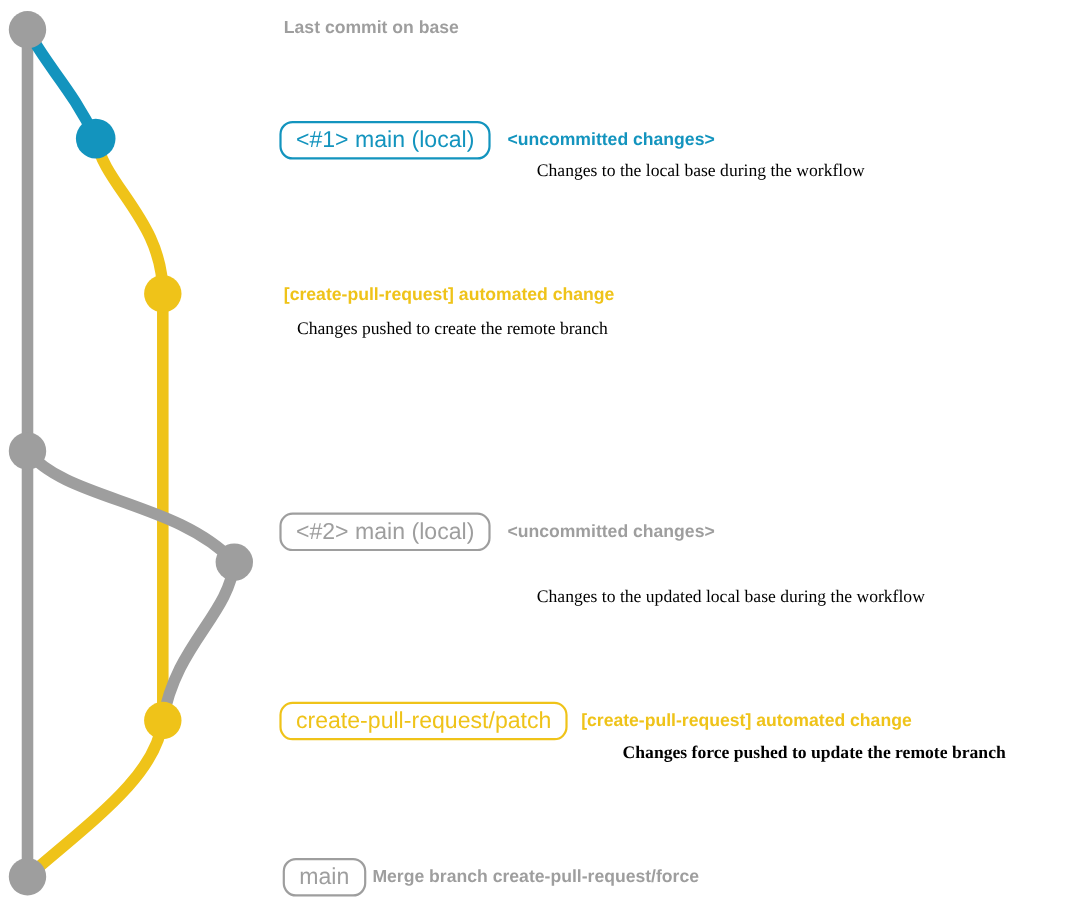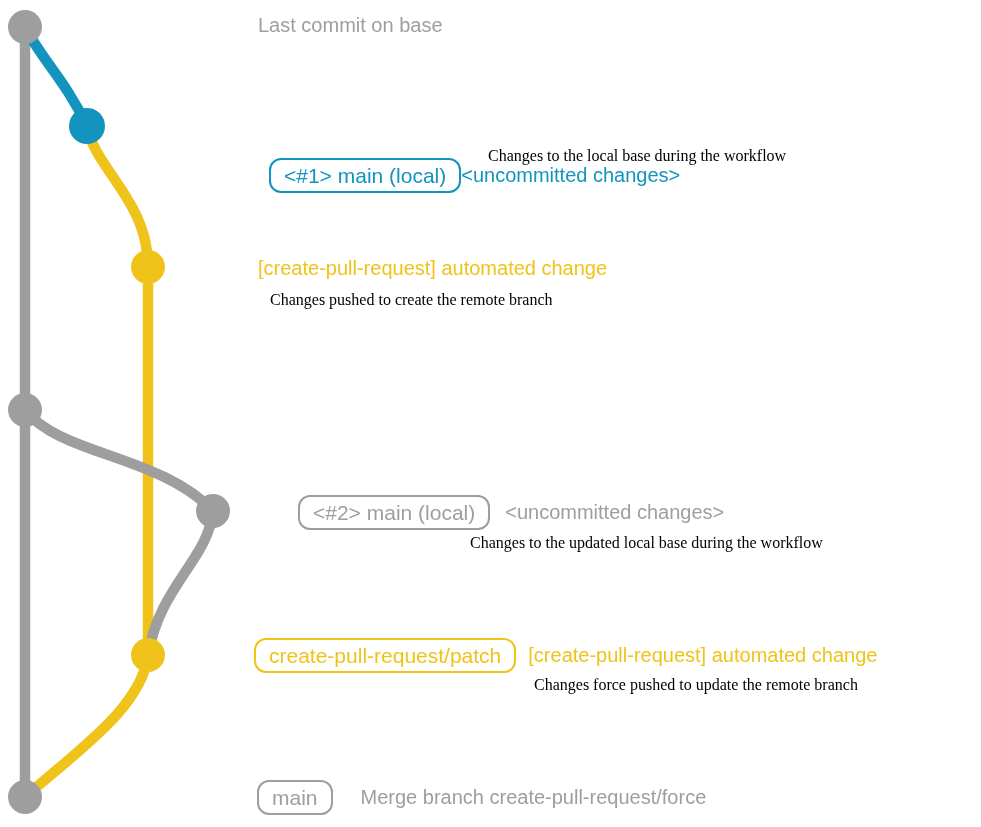--- a/index.html
+++ b/index.html
@@ -14,48 +14,48 @@
   .graph{position:absolute;left:0;top:0;}
   .edge{fill:none;stroke-width:10.5;stroke-linecap:round;}
   .e-gray{stroke:var(--c-gray);}
   .e-teal{stroke:var(--c-teal);}
   .e-yellow{stroke:var(--c-yellow);}
   .d-gray{fill:var(--c-gray);}
   .d-teal{fill:var(--c-teal);}
   .d-yellow{fill:var(--c-yellow);}
 
   .abs{position:absolute;white-space:nowrap;}
-  .sans{font-family:"Liberation Sans", sans-serif;font-size:20px;line-height:25px;}
+  .sans{font-family:"Liberation Sans", sans-serif;font-size:16px;line-height:25px;font-weight:bold;}
   .serif{font-family:"Liberation Serif", serif;font-size:16px;line-height:24px;color:var(--c-ink);}
   .t-gray{color:var(--c-gray);}
   .t-teal{color:var(--c-teal);}
   .t-yellow{color:var(--c-yellow);}
 
   .labelrow{display:flex;align-items:center;}
   .pill{
     display:inline-flex;align-items:center;justify-content:center;
     height:35px;padding:0 13px;border:2px solid;border-radius:12px;
     font-family:"Liberation Sans", sans-serif;font-size:21px;white-space:nowrap;
     background:var(--c-bg);
   }
   .p-teal{border-color:var(--c-teal);color:var(--c-teal);}
   .p-gray{border-color:var(--c-gray);color:var(--c-gray);}
   .p-yellow{border-color:var(--c-yellow);color:var(--c-yellow);}
 
   .r1{left:258px;top:13px;}
-  .r2{left:269px;top:110px;margin-top:48px;}
+  .r2{left:254px;top:110px;gap:15px;}
   .r2d{left:488px;top:144px;}
   .r3{left:258px;top:256px;}
   .r3d{left:270px;top:288px;text-align:right;}
   .r4{left:258px;top:398px;}
-  .r5{left:254px;top:495px;gap:15px;margin-left:44px;}
-  .r5d{left:470px;top:531px;}
+  .r5{left:254px;top:466px;gap:15px;}
+  .r5d{left:488px;top:531px;}
   .r6{left:254px;top:638px;gap:12px;}
-  .r6d{left:534px;top:673px;}
-  .r7{left:257px;top:780px;gap:28px;}
+  .r6d{left:566px;top:673px;font-weight:bold;}
+  .r7{left:257px;top:780px;gap:6px;}
 </style>
 </head>
 <body>
 
 <div class="canvas">
 
   <svg class="graph" width="981" height="827" viewBox="0 0 981 827" aria-hidden="true">
 
     <path class="edge e-gray" d="M25 27 L25 797"></path>
     <path class="edge e-teal" d="M25 27 C42 60, 65 80, 87 126"></path>

